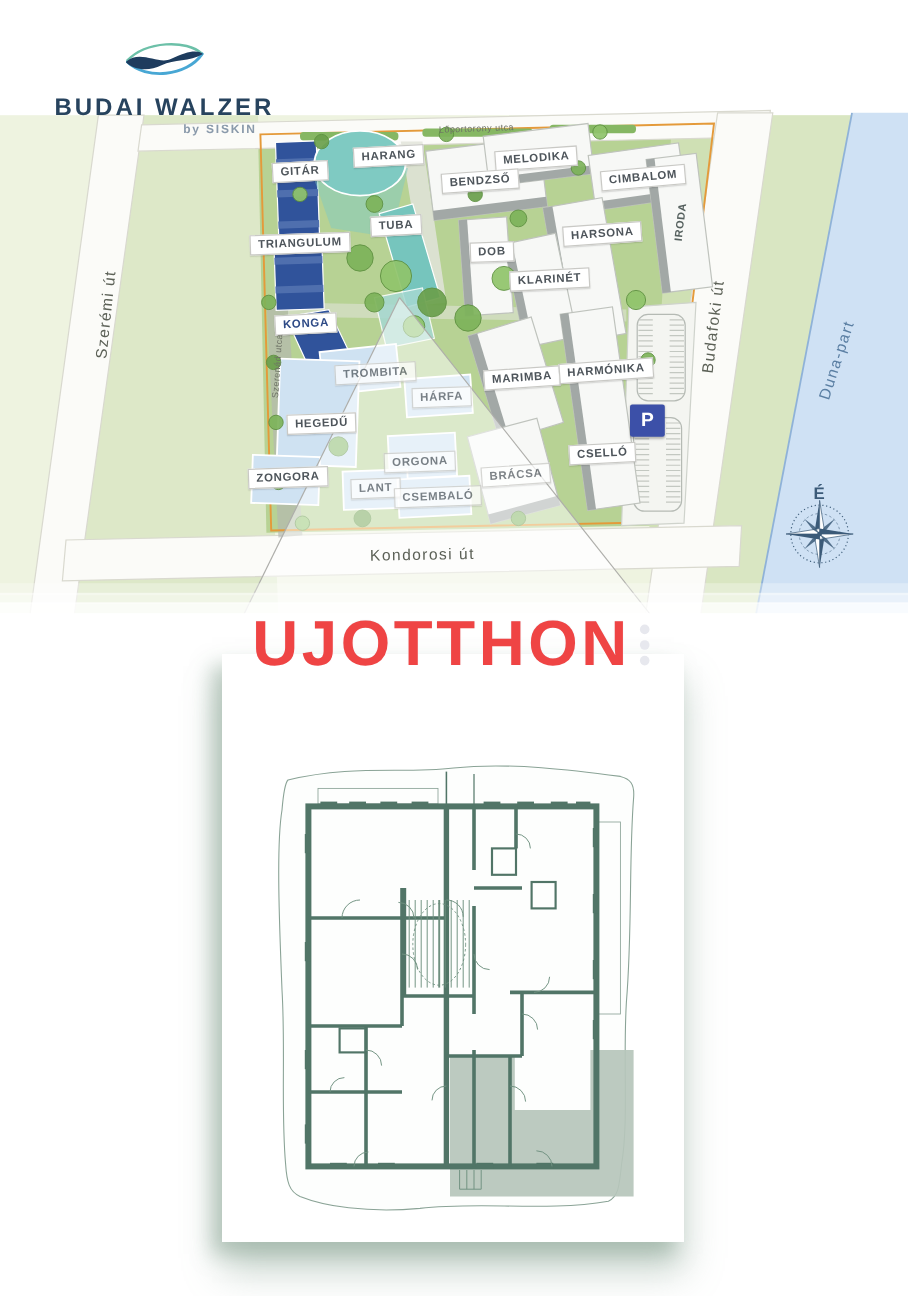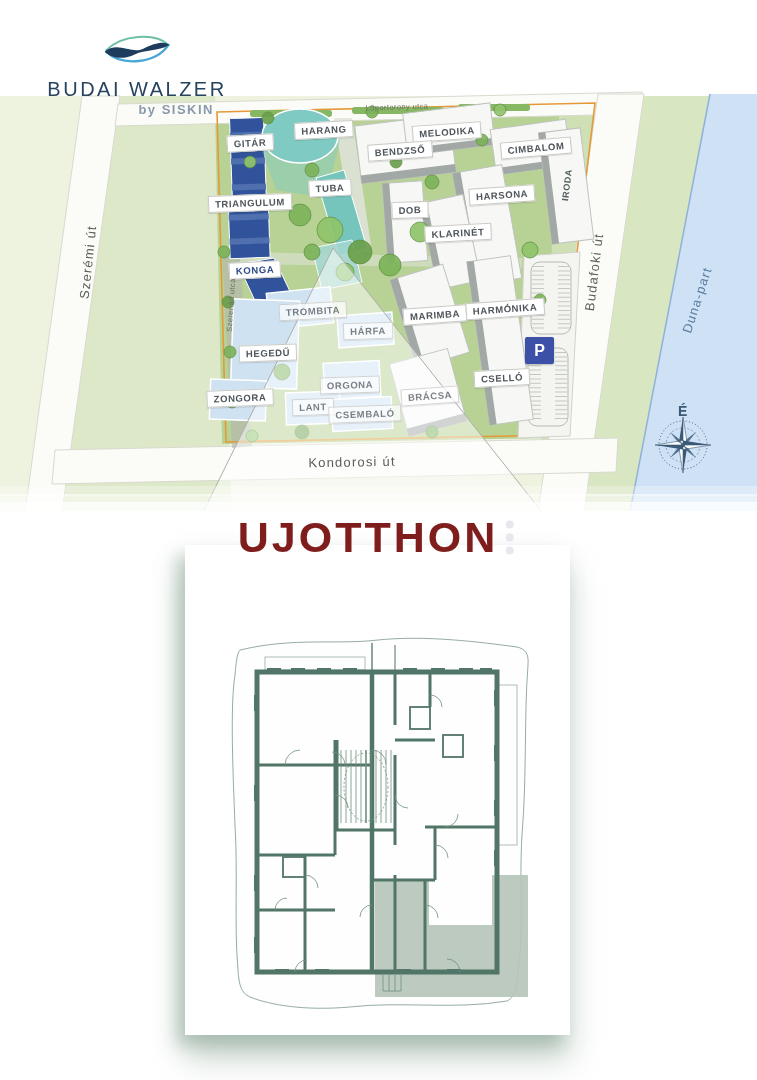--- a/index.html
+++ b/index.html
@@ -1,38 +1,38 @@
 <!DOCTYPE html>
 <html><head>
 <meta charset="utf-8">
 <style>
   html,body{margin:0;padding:0;background:#fff;}
   #page{position:relative;width:757px;height:1080px;background:#fff;overflow:hidden;
         font-family:"Liberation Sans",sans-serif;}
   
   #logo{position:absolute;left:42px;top:26px;width:190px;text-align:center;z-index:5;}
-  #logo .ttl{font-size:20px;font-weight:400;letter-spacing:2.5px;color:#27435e;margin-top:2px;}
-  #logo .sub{font-size:13px;font-weight:700;letter-spacing:1.5px;color:#8a9aab;text-align:right;
+  #logo .ttl{font-size:20px;font-weight:700;letter-spacing:2.5px;color:#27435e;margin-top:2px;}
+  #logo .sub{font-size:10px;font-weight:700;letter-spacing:1.5px;color:#8a9aab;text-align:right;
              padding-right:18px;margin-top:1px;}
   
   #map{position:absolute;left:0;top:0;width:757px;height:560px;z-index:1;}
   .bl{position:absolute;background:#fff;border:1px solid #c9c9c5;color:#4e555b;
       font-size:9.5px;font-weight:700;letter-spacing:.6px;padding:2px 6px;white-space:nowrap;
       box-shadow:0 1px 1px rgba(60,60,60,.18);z-index:3;}
   .bl.faded{opacity:.72;}
   .street{position:absolute;color:#5c6157;font-size:13px;letter-spacing:1.2px;white-space:nowrap;z-index:3;}
   .street.small{font-size:7.5px;letter-spacing:.4px;color:#6d7165;}
   .street.water{color:#5b7fa3;}
   #p-badge{position:absolute;left:525px;top:337px;width:29px;height:27px;background:#3c50a8;
            border-radius:2px;color:#fff;font-size:16px;font-weight:700;display:flex;align-items:center;
            justify-content:center;z-index:3;box-shadow:0 1px 2px rgba(0,0,0,.25);}
   
   #watermark{position:absolute;left:379px;top:537px;transform:translate(-50%,-50%);
-             display:flex;align-items:center;z-index:6;color:#7f1d1d;font-weight:700;
-             font-size:43px;letter-spacing:3px;text-shadow:0 1px 2px rgba(255,255,255,.95),0 0 1px #dcdde6;}
+             display:flex;align-items:center;z-index:6;color:#ef4444;font-weight:700;
+             font-size:53px;letter-spacing:3px;text-shadow:0 1px 2px rgba(255,255,255,.95),0 0 1px #dcdde6;}
   #watermark .dots{display:flex;flex-direction:column;gap:5px;margin:0 7px;}
   #watermark .dots i{width:8px;height:8px;border-radius:50%;background:#e7e8ee;}
   
   #card{position:absolute;left:185px;top:545px;width:385px;height:490px;background:#fff;z-index:4;
         box-shadow:-8px 10px 16px rgba(132,160,142,.5),0 24px 30px rgba(132,160,142,.42);}
 </style>
 </head>
 <body>
 <div id="page">
 

